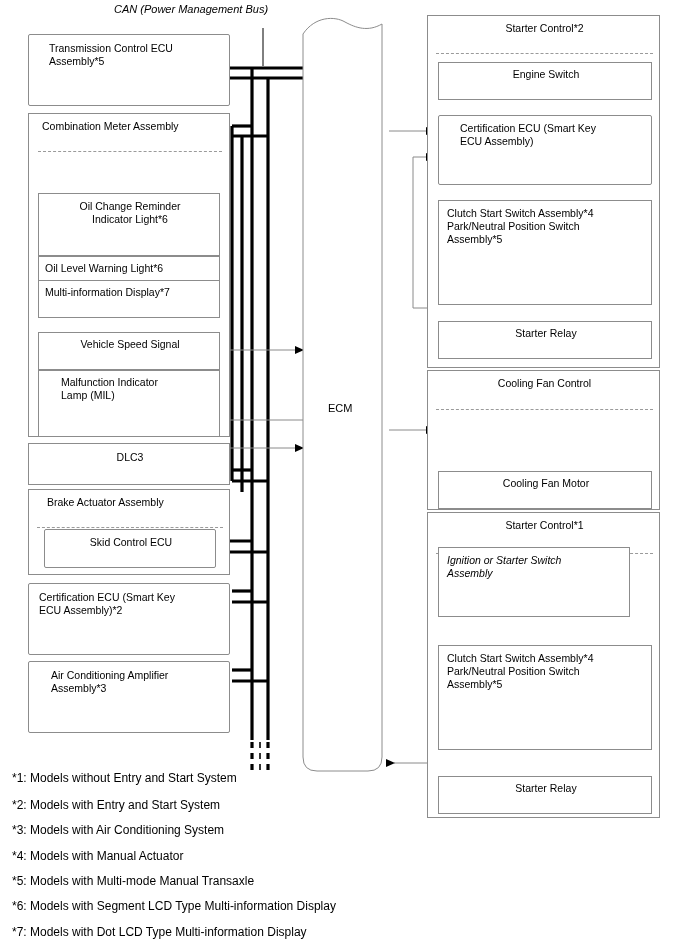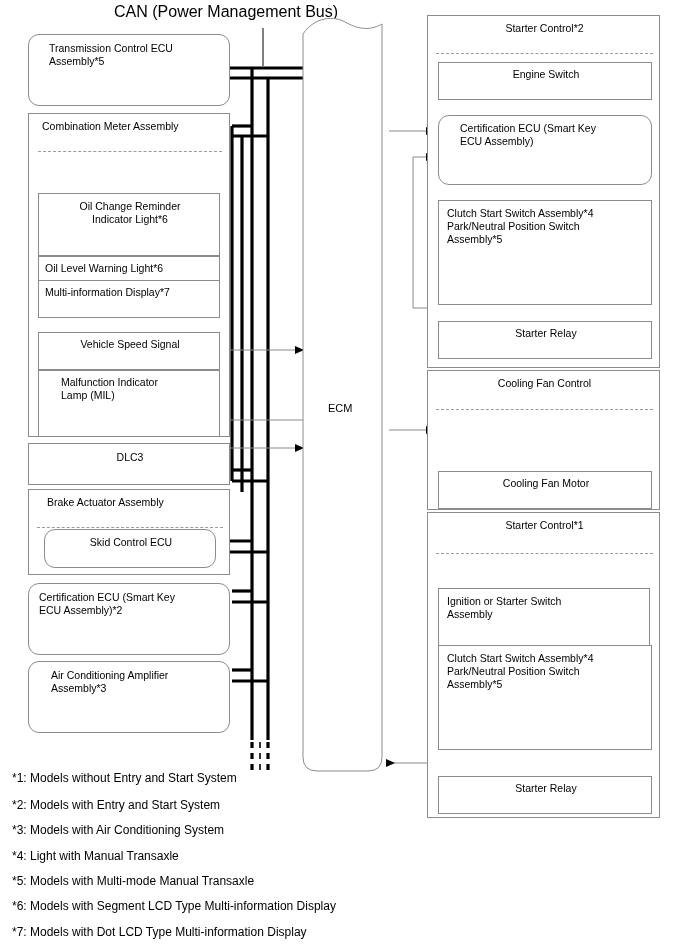--- a/index.html
+++ b/index.html
@@ -11,21 +11,21 @@
     overflow:hidden;
   }
   #canvas{position:absolute;left:0;top:0;width:688px;height:949px;}
   svg.layer{position:absolute;left:0;top:0;width:688px;height:949px;pointer-events:none;}
   .box{
     position:absolute;
     border:1px solid #8c8c8c;
     background:#ffffff;
     box-sizing:border-box;
   }
-  .rbox{border-radius:11px;}
+  .rbox{border-radius:2px;}
   .lbl{
     position:absolute;
     font-size:10.5px;
     line-height:13px;
     white-space:pre-line;
     color:#000;
   }
   .lbl.center{text-align:center;}
   .dashline{
     position:absolute;
@@ -33,21 +33,22 @@
     height:0;
   }
   .note{
     position:absolute;
     font-size:12px;
     line-height:13px;
     white-space:nowrap;
   }
   .cantitle{
     position:absolute;
-    font-size:16px;
+    font-size:11px;
+    font-style:italic;
   }
   .ecmlabel{
     position:absolute;
     font-size:11px;
   }
 </style>
 </head>
 <body>
 
 <div id="canvas">
@@ -242,36 +243,36 @@
 
   <div class="box" style="left:438px;top:471px;width:214px;height:38px;">
     <div class="lbl center" style="left:0;top:5px;width:214px;">Cooling Fan Motor</div>
   </div>
 
   <div class="box" style="left:427px;top:512px;width:233px;height:306px;">
     <div class="lbl center" style="left:0;top:6px;width:233px;">Starter Control*1</div>
     <div class="dashline" style="left:8px;top:40px;width:217px;"></div>
   </div>
 
-  <div class="box" style="left:438px;top:588px;width:212px;height:70px;">
+  <div class="box" style="left:438px;top:547px;width:192px;height:70px;font-style:italic;">
     <div class="lbl" style="left:8px;top:6px;width:206px;">Ignition or Starter Switch
 Assembly</div>
   </div>
 
   <div class="box" style="left:438px;top:645px;width:214px;height:105px;">
     <div class="lbl" style="left:8px;top:6px;width:206px;">Clutch Start Switch Assembly*4
 Park/Neutral Position Switch
 Assembly*5</div>
   </div>
 
   <div class="box" style="left:438px;top:776px;width:214px;height:38px;">
     <div class="lbl center" style="left:0;top:5px;width:214px;">Starter Relay</div>
   </div>
 
   <div class="note" style="left:12px;top:772px;">*1: Models without Entry and Start System</div>
   <div class="note" style="left:12px;top:799px;">*2: Models with Entry and Start System</div>
   <div class="note" style="left:12px;top:824px;">*3: Models with Air Conditioning System</div>
-  <div class="note" style="left:12px;top:850px;">*4: Light with Manual Transaxle</div>
+  <div class="note" style="left:12px;top:850px;">*4: Models with Manual Actuator</div>
   <div class="note" style="left:12px;top:875px;">*5: Models with Multi-mode Manual Transaxle</div>
   <div class="note" style="left:12px;top:900px;">*6: Models with Segment LCD Type Multi-information Display</div>
   <div class="note" style="left:12px;top:926px;">*7: Models with Dot LCD Type Multi-information Display</div>
 
 </div>
 
 </body></html>

